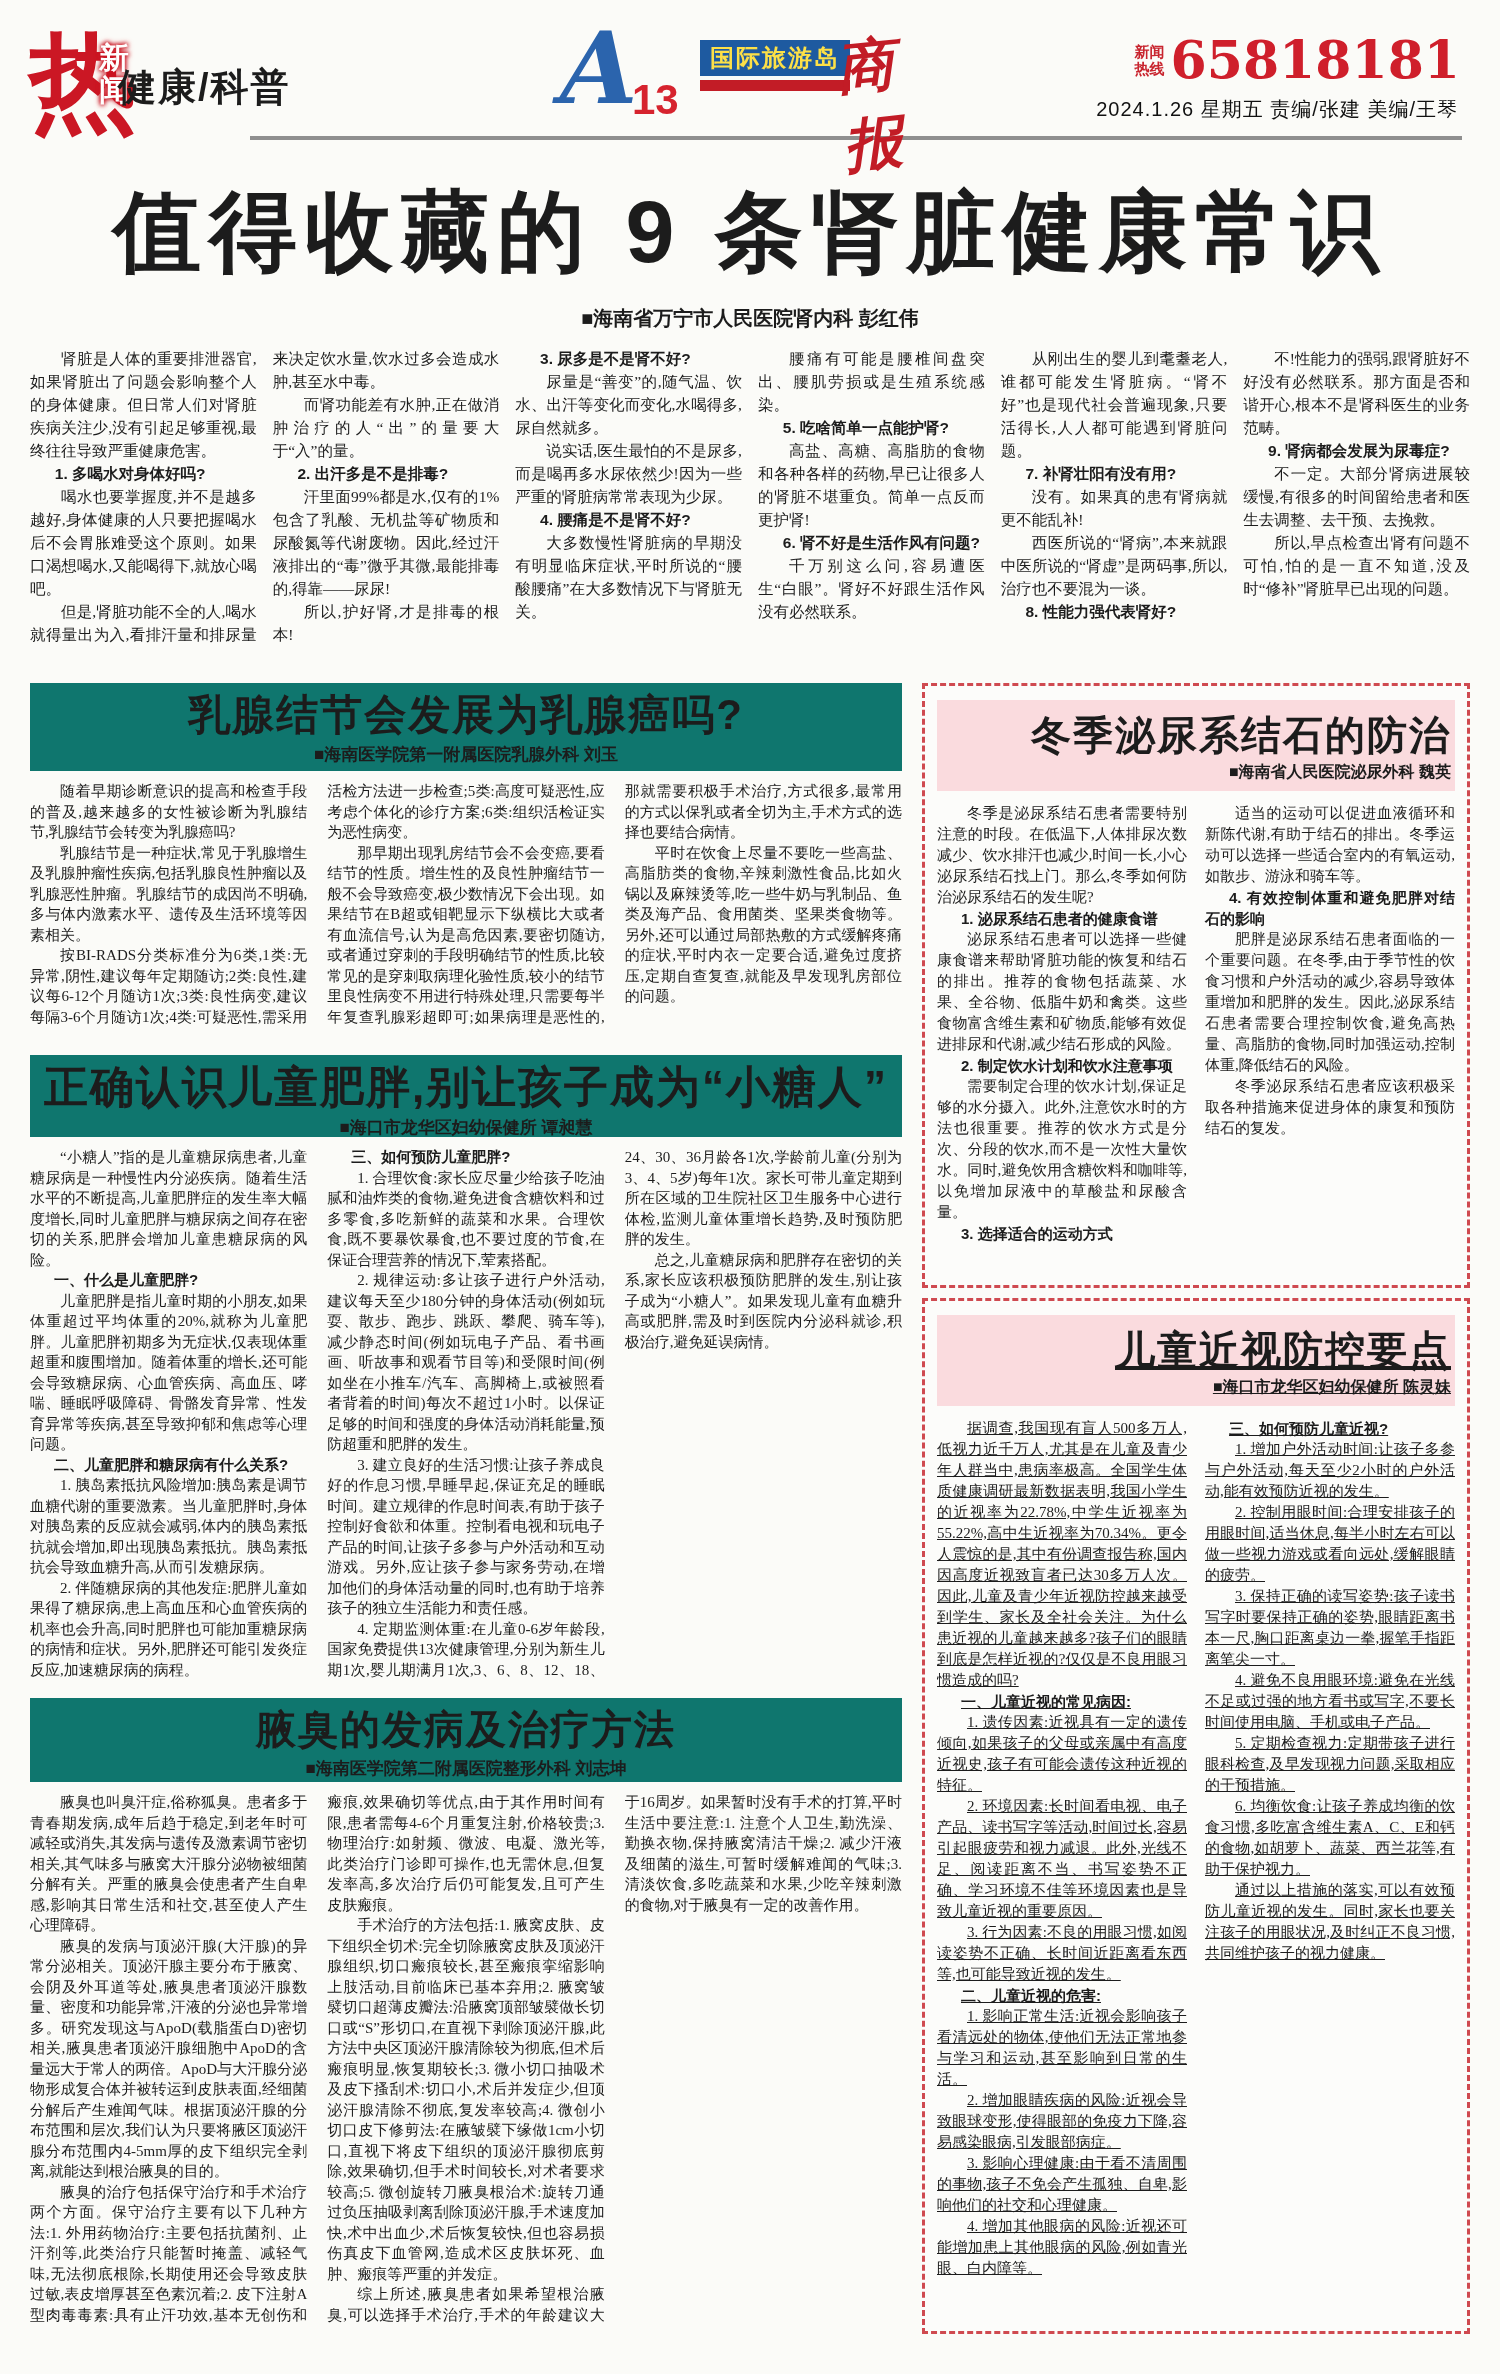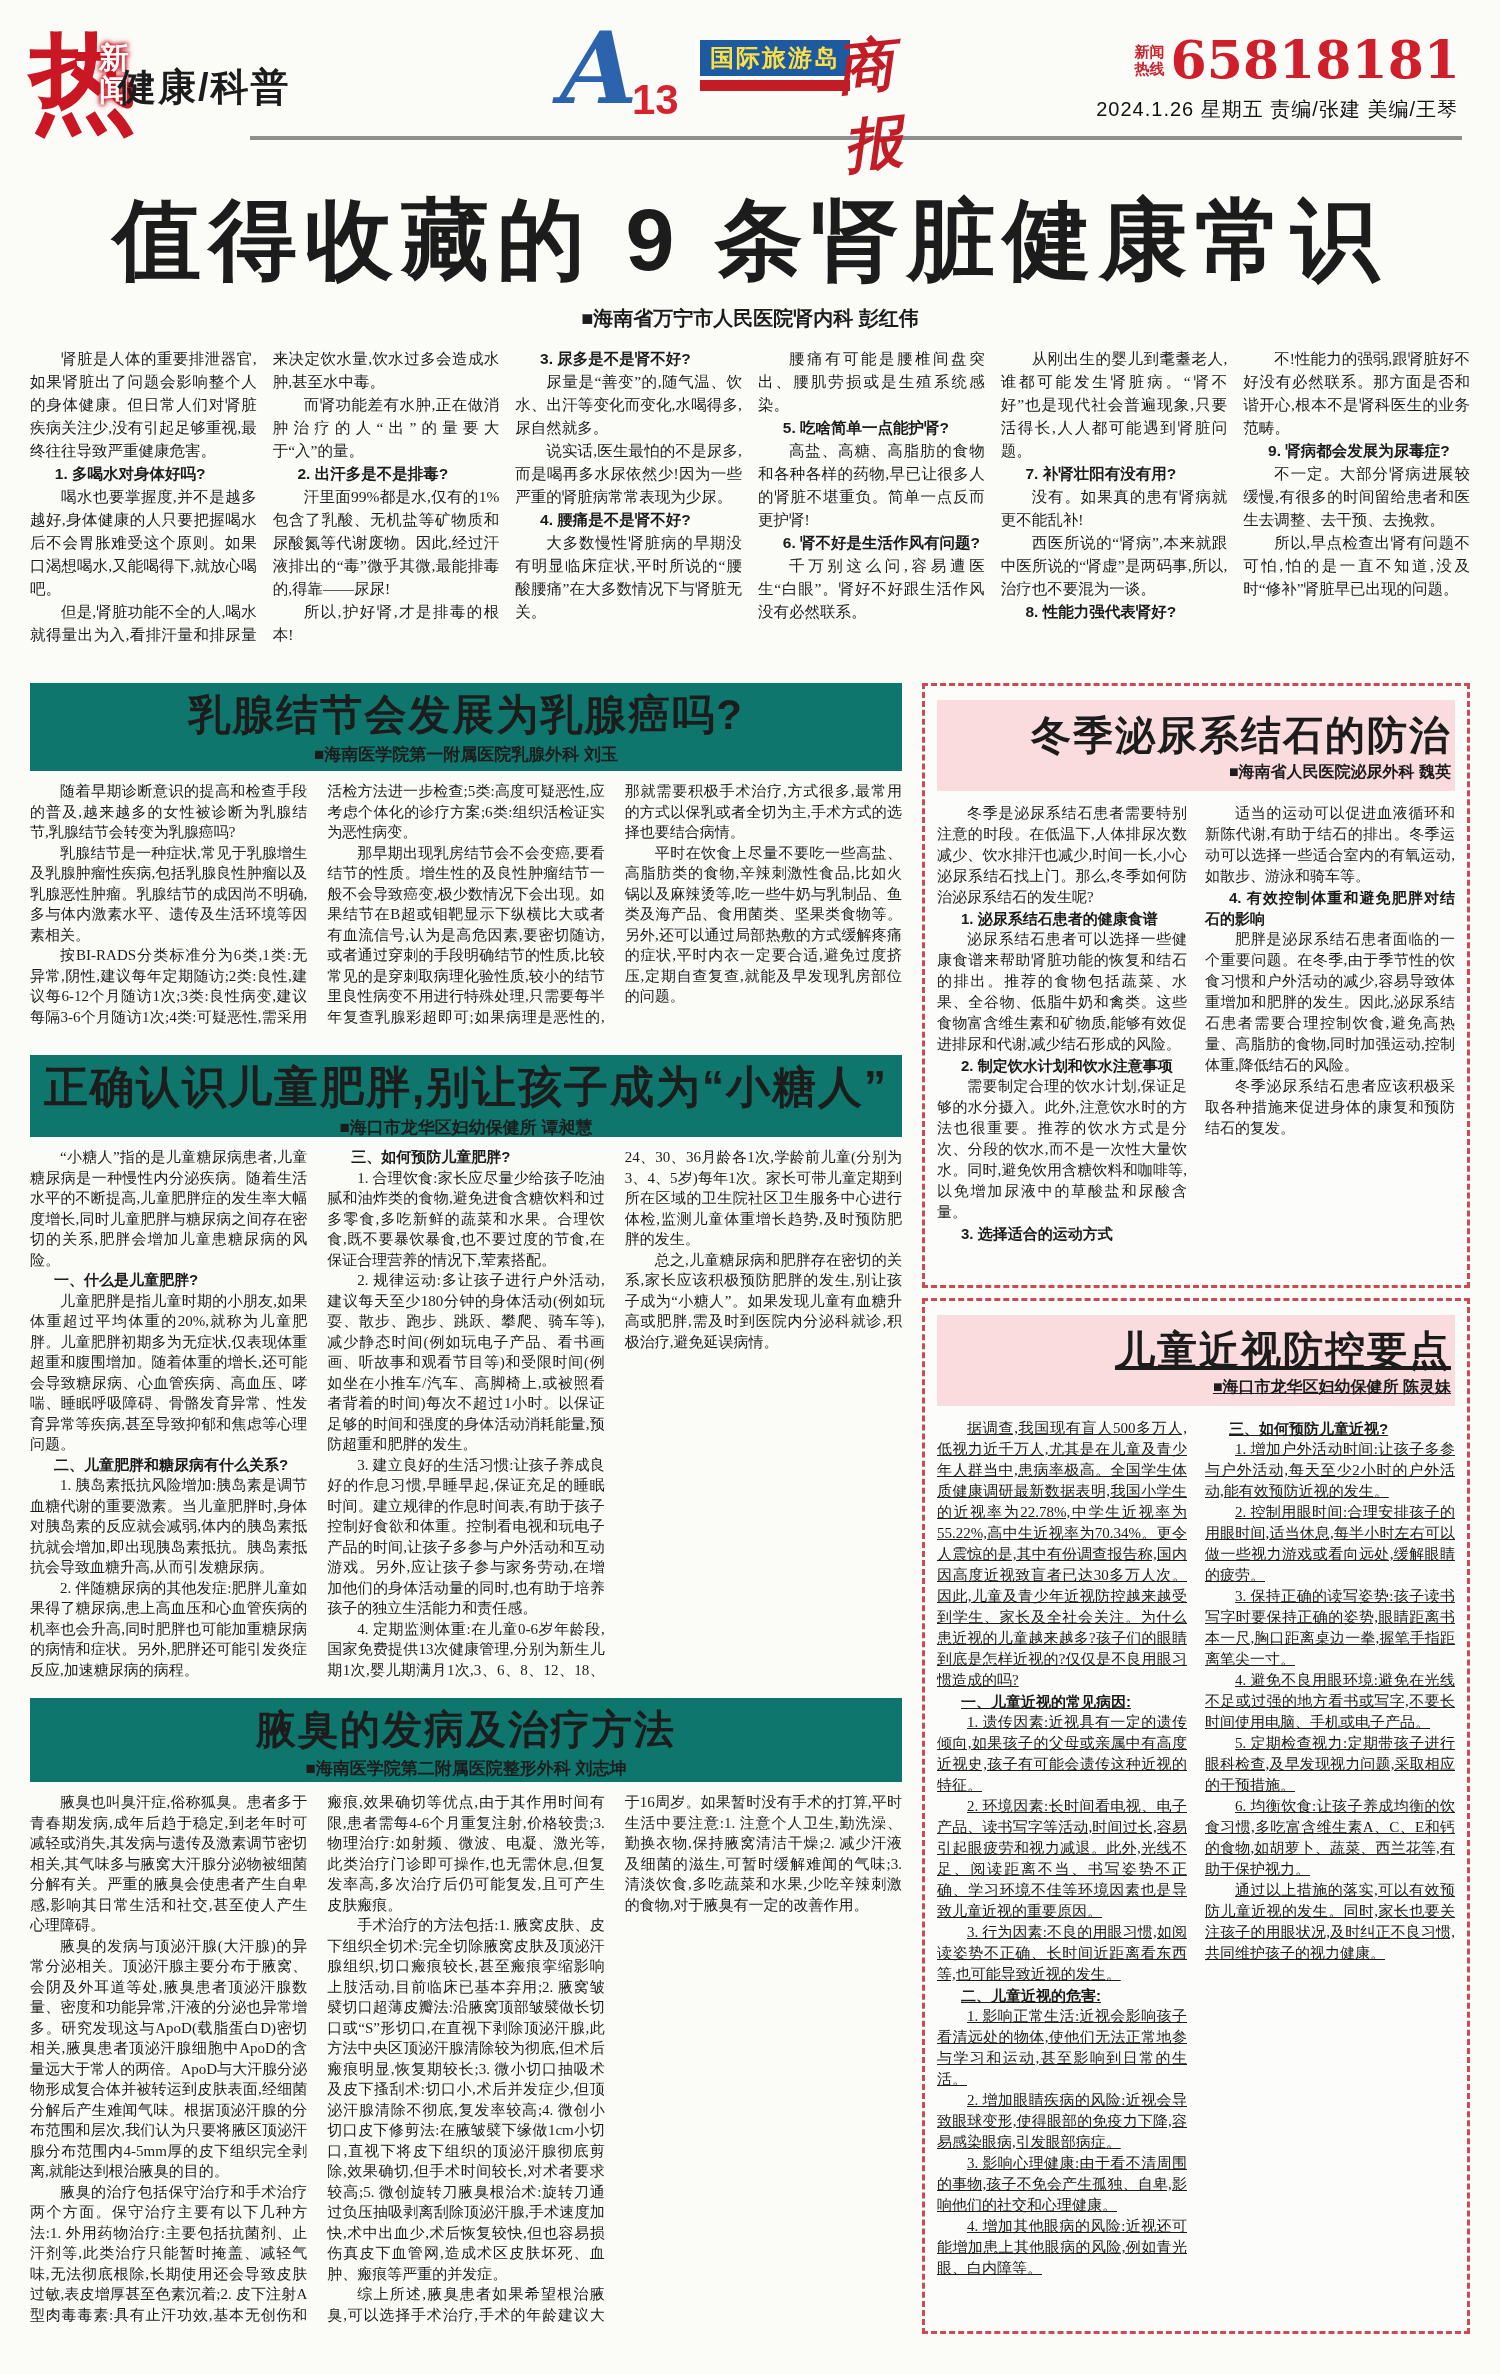--- a/index.html
+++ b/index.html
@@ -140,21 +140,21 @@
   <div class="hotline">
     <div class="lbl">
       <div>新闻</div>
       <div>热线</div>
     </div>
     <div class="num">65818181</div>
   </div>
 
   <div class="dateline">2024.1.26  星期五  责编/张建  美编/王琴</div>
 
-  <h1 class="lead-title" style="margin:8px;">值得收藏的 9 条肾脏健康常识</h1>
+  <h1 class="lead-title" style="margin:0;">值得收藏的 9 条肾脏健康常识</h1>
   <div class="lead-byline">■海南省万宁市人民医院肾内科  彭红伟</div>
   <div class="lead-body body-text">
       <p>肾脏是人体的重要排泄器官,如果肾脏出了问题会影响整个人的身体健康。但日常人们对肾脏疾病关注少,没有引起足够重视,最终往往导致严重健康危害。</p>
       <p class="sub">1. 多喝水对身体好吗?</p>
       <p>喝水也要掌握度,并不是越多越好,身体健康的人只要把握喝水后不会胃胀难受这个原则。如果口渴想喝水,又能喝得下,就放心喝吧。</p>
       <p>但是,肾脏功能不全的人,喝水就得量出为入,看排汗量和排尿量来决定饮水量,饮水过多会造成水肿,甚至水中毒。</p>
       <p>而肾功能差有水肿,正在做消肿治疗的人“出”的量要大于“入”的量。</p>
       <p class="sub">2. 出汗多是不是排毒?</p>
       <p>汗里面99%都是水,仅有的1%包含了乳酸、无机盐等矿物质和尿酸氮等代谢废物。因此,经过汗液排出的“毒”微乎其微,最能排毒的,得靠——尿尿!</p>
       <p>所以,护好肾,才是排毒的根本!</p>

